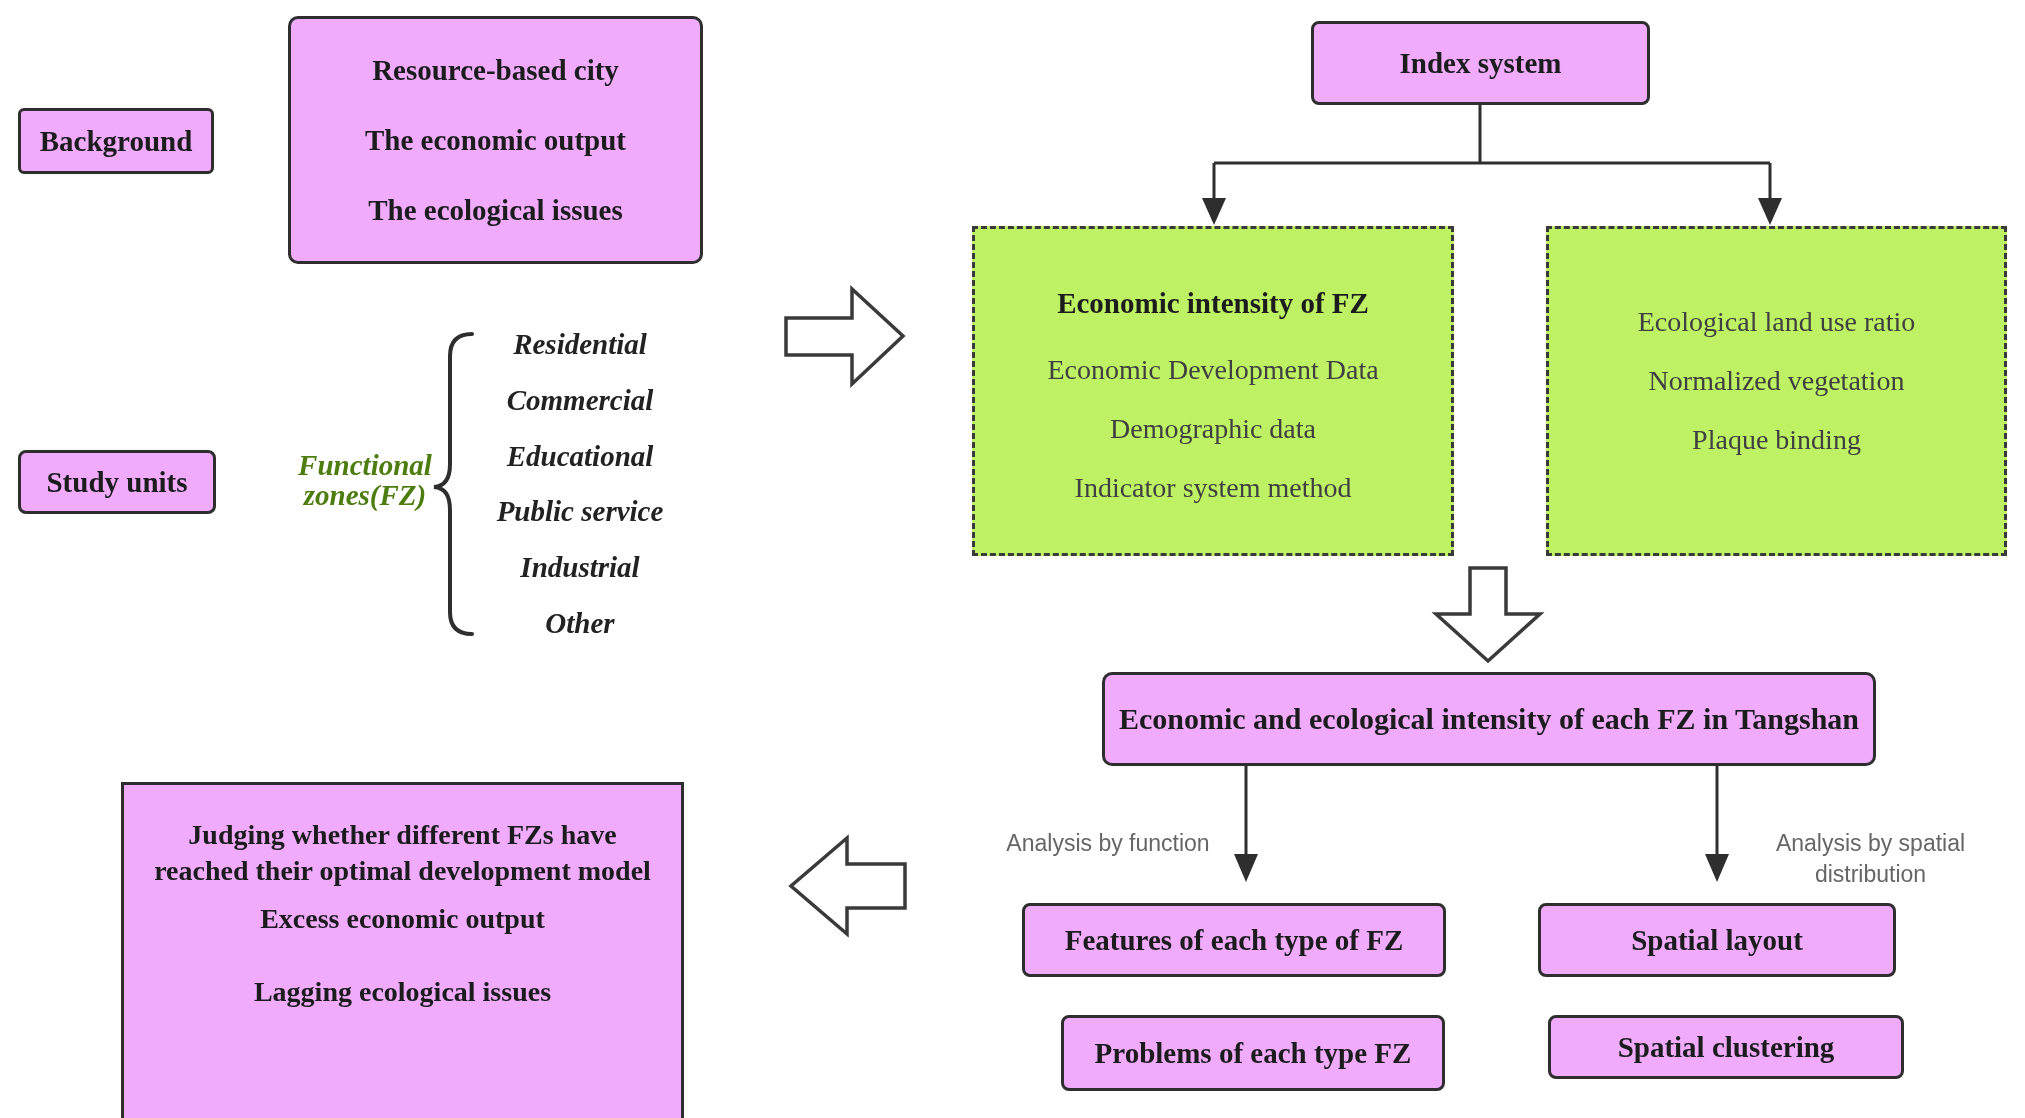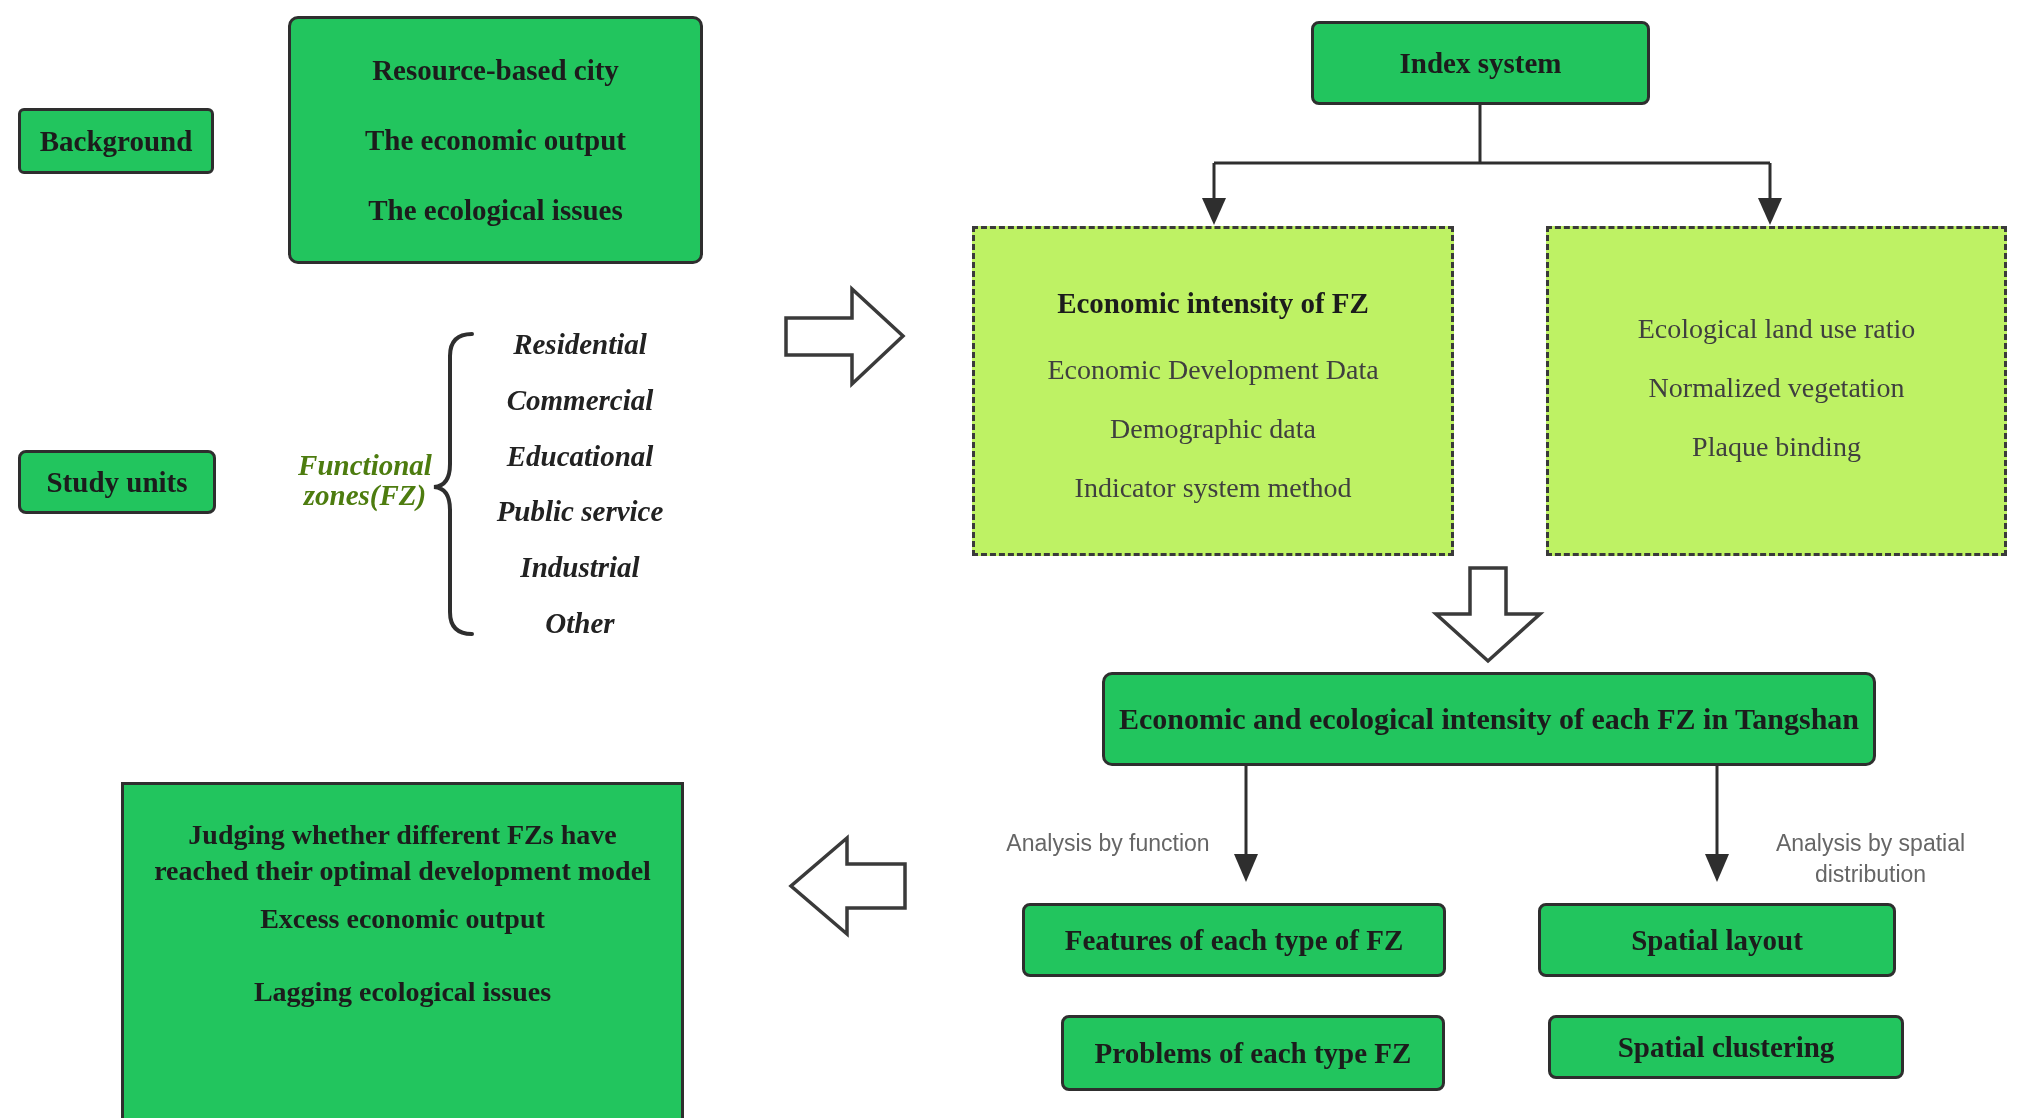--- a/index.html
+++ b/index.html
@@ -2,21 +2,21 @@
 <html><head>
 <meta charset="utf-8">
 <style>
   html,body{margin:0;padding:0;background:#ffffff;}
   .canvas{
     position:relative;width:2025px;height:1118px;background:#ffffff;overflow:hidden;
     font-family:"Liberation Serif","DejaVu Serif",serif;color:#1c1c1c;
   }
   .layer{position:absolute;left:0;top:0;}
   .box{
-    position:absolute;box-sizing:border-box;background:#22c55e;
+    position:absolute;box-sizing:border-box;background:#f0abfc;
     border:3px solid #2e2e2e;display:flex;align-items:center;justify-content:center;
     text-align:center;
   }
   .r6{border-radius:6px;}
   .r8{border-radius:8px;}
   .r10{border-radius:10px;}
   .sharp{border-radius:0;}
   .dashedbox{
     position:absolute;box-sizing:border-box;background:#bef264;
     border:3px dashed #3a3a3a;display:flex;flex-direction:column;align-items:center;
@@ -101,21 +101,21 @@
   </div>
 
   <div class="dashedbox" style="left:972px;top:226px;width:482px;height:330px;padding-top:60px">
     <span class="b29">Economic intensity of FZ</span>
     <span class="body28" style="margin-top:38px">Economic Development Data</span>
     <span class="body28" style="margin-top:31px">Demographic data</span>
     <span class="body28" style="margin-top:31px">Indicator system method</span>
   </div>
 
   <div class="dashedbox" style="left:1546px;top:226px;width:461px;height:330px;padding-top:60px">
-    <span class="body28" style="margin-top:26px">Ecological land use ratio</span>
+    <span class="body28" style="margin-top:19px">Ecological land use ratio</span>
     <span class="body28" style="margin-top:31px">Normalized vegetation</span>
     <span class="body28" style="margin-top:31px">Plaque binding</span>
   </div>
 
   <div class="box r10" style="left:1102px;top:672px;width:774px;height:94px">
     <span class="b30">Economic and ecological intensity of each FZ in Tangshan</span>
   </div>
 
   <div class="annot" style="left:993px;top:828px;width:230px">Analysis by function</div>
   <div class="annot" style="left:1758px;top:828px;width:225px">

